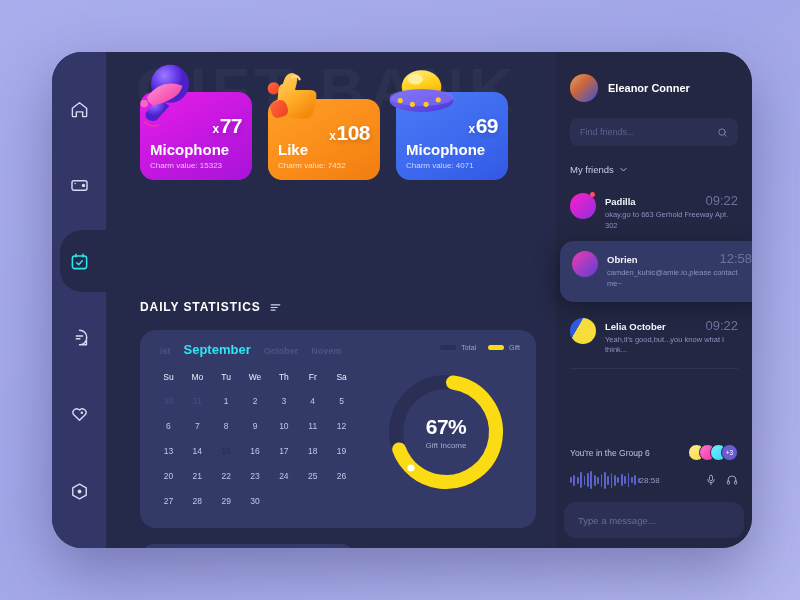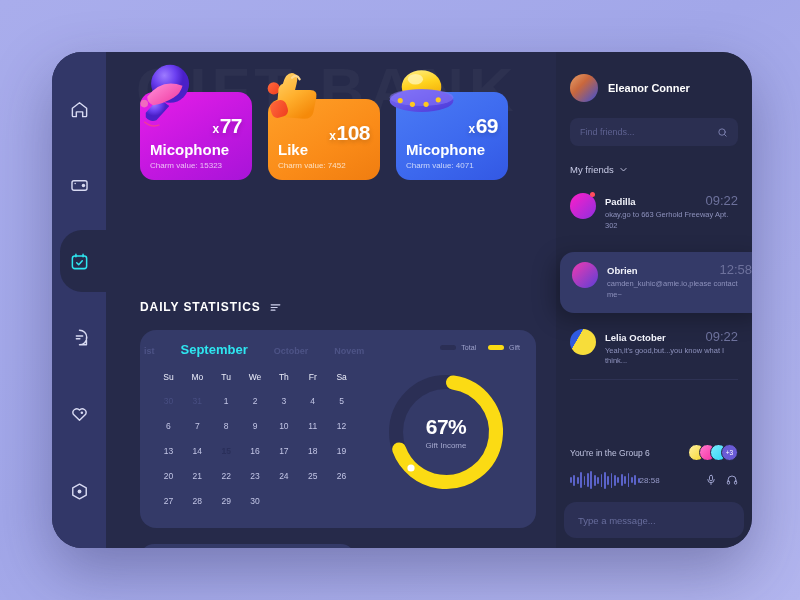--- a/index.html
+++ b/index.html
@@ -64,21 +64,21 @@
   
   .sec-title-row { position:absolute; top:248px; left:34px; display:flex; align-items:center; gap:8px; }
   .sec-title { font-size:12px; font-weight:bold; letter-spacing:.9px; color:#fff; }
   .sort-icon { width:13px; height:13px; color:#cfd2ee; }
 
   
   .stats-panel {
     position:absolute; top:278px; left:34px; width:396px; height:198px;
     background:#343a68; border-radius:16px;
   }
-  .months { display:flex; align-items:baseline; gap:26px; padding:12px 0 0 4px; overflow:hidden; height:30px; }
+  .months { display:flex; align-items:baseline; gap:13px; padding:12px 0 0 4px; overflow:hidden; height:30px;margin-left:16px; }
   .month { font-size:9px; font-weight:bold; color:#4d5386; white-space:nowrap; }
   .month.active { font-size:13px; color:#2ee6f0; }
   .cal { padding:6px 16px 0 14px; width:232px; }
   .cal-row { display:flex; }
   .cal-cell {
     width:31px; height:25px; display:flex; align-items:center; justify-content:center;
     font-size:8.5px; color:#c3c6e6; position:relative;text-align:right;
   }
   .cal-cell.head { font-size:8.5px; color:#eceefb; height:22px; }
   .cal-cell.muted { color:#484e82; }
@@ -125,21 +125,21 @@
   .search input::placeholder { color:#5d6190; }
   .search-icon { width:11px; height:11px; color:#8186b5; }
   .friends-head {
     display:flex; align-items:center; gap:5px; padding:18px 0 0 14px;
     font-size:9.5px; color:#c8cbe6;
   }
   .chev { width:9px; height:9px; color:#c8cbe6; }
   .msgs { margin-top:10px; flex:1; position:relative; }
   .msg { display:flex; gap:9px; padding:8px 14px; position:relative; }
   .msg.highlight {
-    background:#343a68; border-radius:14px; margin:12px -16px 0 4px;
+    background:#343a68; border-radius:14px; margin:1px -16px 0 4px;
     padding:10px 16px 12px 12px; box-shadow:-6px 6px 22px rgba(0,0,0,.28);
   }
   .msg .avatar { width:26px; height:26px; flex:0 0 26px; }
   .msg-body { flex:1; min-width:0; }
   .msg-top { display:flex; align-items:baseline; justify-content:space-between; }
   .msg-name { font-size:9.5px; font-weight:bold; color:#f2f3fb; }
   .msg-time { font-size:13px; color:#6d719c; }
   .msg-text { font-size:7.5px; color:#8d91bc; line-height:1.45; margin-top:2px; }
   .unread { position:absolute; width:5px; height:5px; border-radius:50%; background:#ff4d5e; }
   .divider { height:1px; background:#2e3254; margin:4px 14px 0; }

